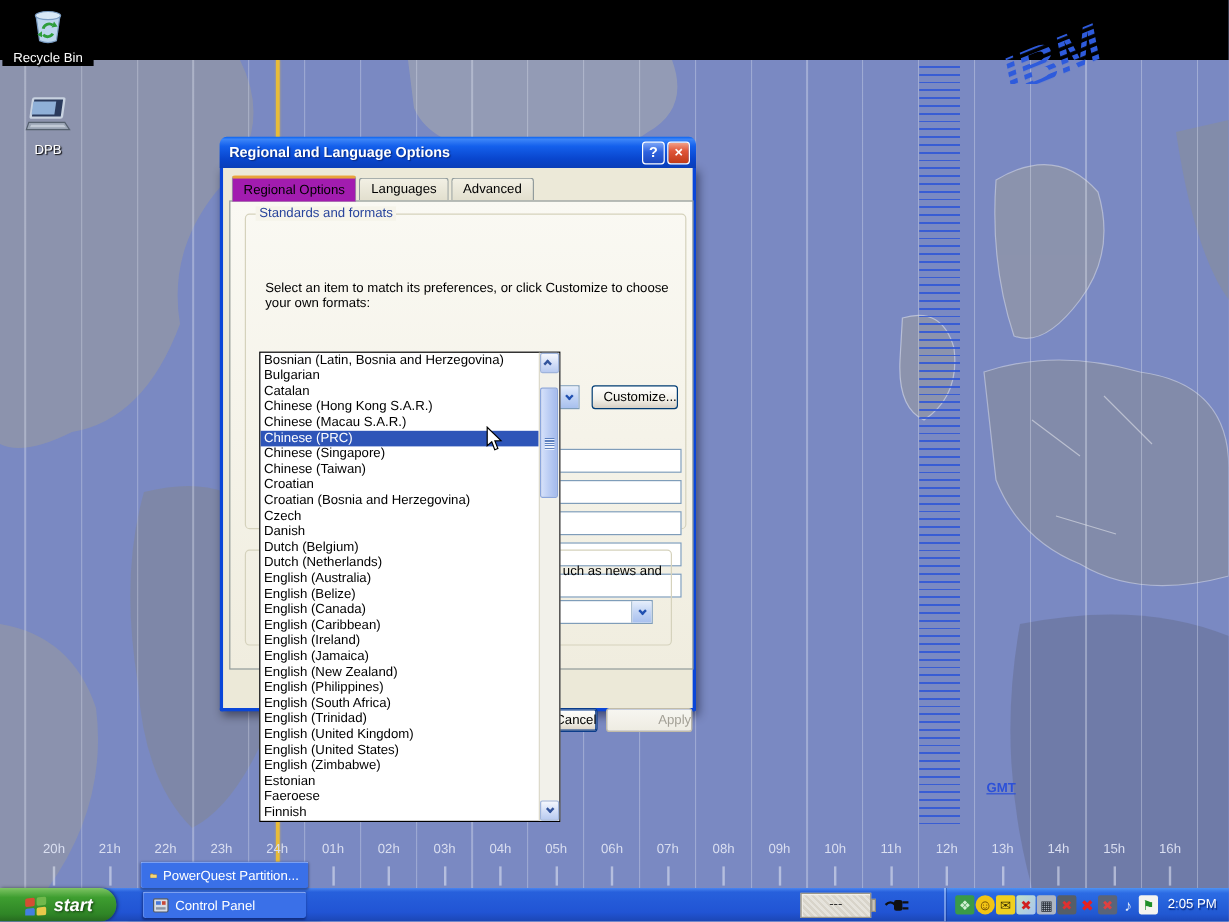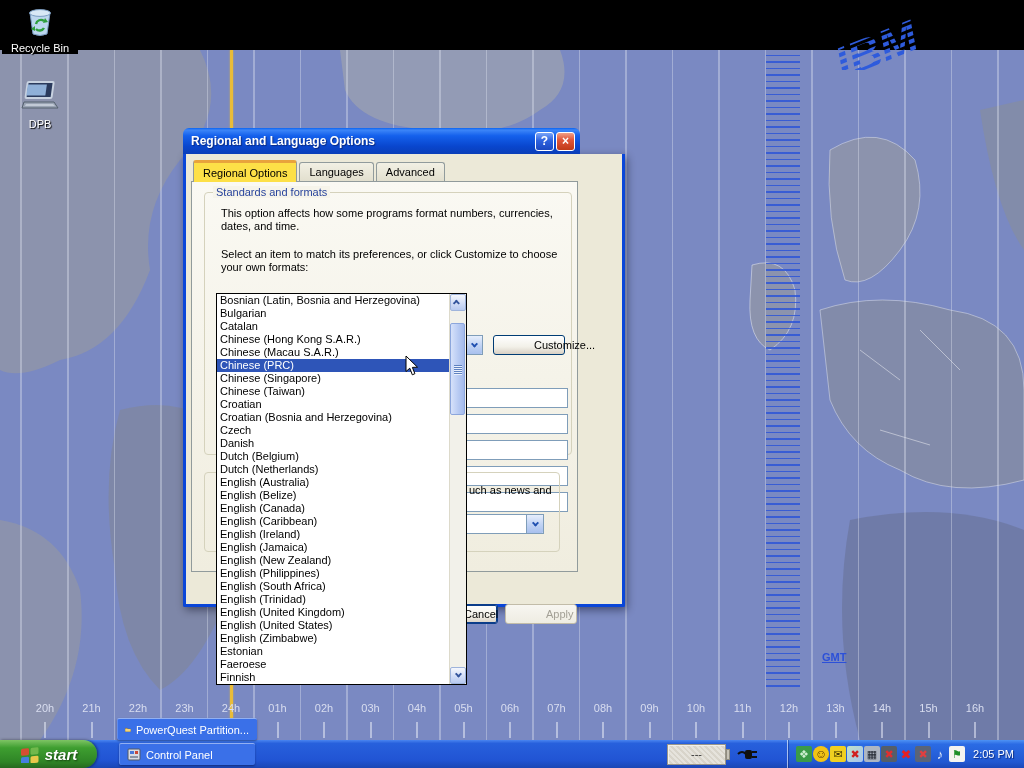--- a/index.html
+++ b/index.html
@@ -24,37 +24,37 @@
 
   .ibm-logo { position:absolute; left:810px; top:-6px; width:180px; height:76px; z-index:4; }
 
   .dicon { position:absolute; width:76px; text-align:center; z-index:4; }
   .dicon .dlabel { display:block; margin-top:2px; color:#fff; text-shadow:1px 1px 1px #000; font-size:11px; }
   #icon-recycle { left:2px; top:4px; }
   #icon-dpb { left:2px; top:80px; }
   #icon-xnview { left:0px; top:158px; }
 
   
-  .dialog { position:absolute; left:183px; top:128px; width:442px; height:479px; z-index:20;
+  .dialog { position:absolute; left:183px; top:114px; width:397px; height:479px; z-index:20;
     background:#ECE9D8; border:3px solid #0A46D8; border-top:none; border-radius:0 0 2px 2px;
     box-shadow:2px 3px 8px rgba(0,0,20,.45); }
   .titlebar { position:absolute; left:-3px; top:-26px; width:397px; height:26px;
     border-radius:6px 6px 0 0;
     background:linear-gradient(180deg,#0A63F0 0%,#3C85F8 8%,#1460EC 30%,#0946CE 70%,#0A3EB8 100%);
     display:flex; align-items:center; padding:0 5px 0 8px; }
   .titlebar .t-text { flex:1; color:#fff; font-weight:bold; font-size:12px; text-shadow:1px 1px 1px #0A2A80; }
   .tbtn { width:19px; height:19px; margin-left:2px; border:1px solid #fff; border-radius:3px;
     color:#fff; font-weight:bold; font-size:12px; line-height:17px; text-align:center; }
   .tbtn.help { background:linear-gradient(180deg,#7AA4F8,#2E62DE 45%,#1C48C0); }
   .tbtn.close { background:linear-gradient(180deg,#F2A088,#E0563A 40%,#C03A18); }
 
   .tabs { position:absolute; left:7px; top:6px; display:flex; align-items:flex-end; }
   .tab { border:1px solid #919B9C; border-bottom:none; border-radius:3px 3px 0 0; padding:3px 9px 3px 9px;
     background:linear-gradient(#F2F0E4,#E2DFCE); margin-right:2px; height:19px; }
-  .tab.active { background:#fde047; height:22px; padding-top:4px; position:relative; z-index:2;
+  .tab.active { background:#a21caf; height:22px; padding-top:4px; position:relative; z-index:2;
     border-top:3px solid #E8A33C; margin-bottom:-1px; }
   .tabpage { position:absolute; left:5px; top:27px; width:387px; height:391px;
     border:1px solid #919B9C; background:linear-gradient(#FAF9F3,#F0EDDF); }
 
   .groupbox { position:absolute; border:1px solid #D5D2BC; border-radius:4px; }
   .groupbox .glabel { position:absolute; left:8px; top:-7px; background:#F6F4EA; padding:0 3px; color:#28449C; }
   #grp-standards { left:12px; top:10px; width:368px; height:263px; }
   #grp-location { left:12px; top:290px; width:356px; height:80px; }
 
   .body-text { position:absolute; color:#000; line-height:13px; }
@@ -63,21 +63,21 @@
 
   .combo { position:absolute; height:20px; background:#fff; border:1px solid #7F9DB9; display:flex; align-items:center; }
   .combo .cval { flex:1; padding-left:4px; color:#000; white-space:nowrap; overflow:hidden; }
   .combo .carrow { width:17px; height:18px; border-left:1px solid #7F9DB9; border-radius:0 1px 1px 0;
     background:linear-gradient(180deg,#E6EEFC,#C2D4F4 50%,#A8C0EE); display:flex; align-items:center; justify-content:center; }
   .chev-dn { width:5px; height:5px; border-right:2px solid #2050B0; border-bottom:2px solid #2050B0; transform:rotate(45deg) translate(-1px,-1px); }
   #combo-standards { left:28px; top:142px; width:250px; }
   #combo-location { left:152px; top:332px; width:200px; }
 
   .xp-btn { position:absolute; height:20px; border:1px solid #003C74; border-radius:3px;
-    background:linear-gradient(180deg,#FFFFFF,#F2F0E8 60%,#D8D0C4); text-align:left; line-height:18px; color:#000;padding-left:40px; }
+    background:linear-gradient(180deg,#FFFFFF,#F2F0E8 60%,#D8D0C4); text-align:right; line-height:18px; color:#000; }
   #btn-customize { left:288px; top:142px; width:72px; }
   #btn-cancel { left:237px; top:450px; width:75px; box-shadow:0 0 0 1px #0B3D8A inset; border-color:#0B3D8A; }
   #btn-apply { left:319px; top:450px; width:72px; border-color:#C2BCA8; color:#A3A096;
     background:linear-gradient(180deg,#F7F6F1,#EEECE2); }
 
   .samplebox { position:absolute; left:157px; width:206px; height:20px; background:#fff; border:1px solid #7F9DB9; }
   #frag-location { position:absolute; left:277px; top:302px; width:100px; color:#000; }
 
   
   .droplist { position:absolute; left:216px; top:293px; width:251px; height:392px; z-index:30;
@@ -222,21 +222,20 @@
 
     <div class="tabs">
       <div class="tab active">Regional Options</div>
       <div class="tab">Languages</div>
       <div class="tab">Advanced</div>
     </div>
 
     <div class="tabpage">
       <div class="groupbox" id="grp-standards">
         <span class="glabel">Standards and formats</span>
-        <div class="body-text" id="txt-desc">This option affects how some programs format numbers, currencies, dates, and time.</div>
         <div class="body-text" id="txt-select">Select an item to match its preferences, or click Customize to choose your own formats:</div>
 
         <div class="combo" id="combo-standards">
           <span class="cval">English (United States)</span>
           <div class="carrow">
               <div class="chev-dn"></div>
             </div>
         </div>
         <div class="xp-btn" id="btn-customize">Customize...</div>
 

